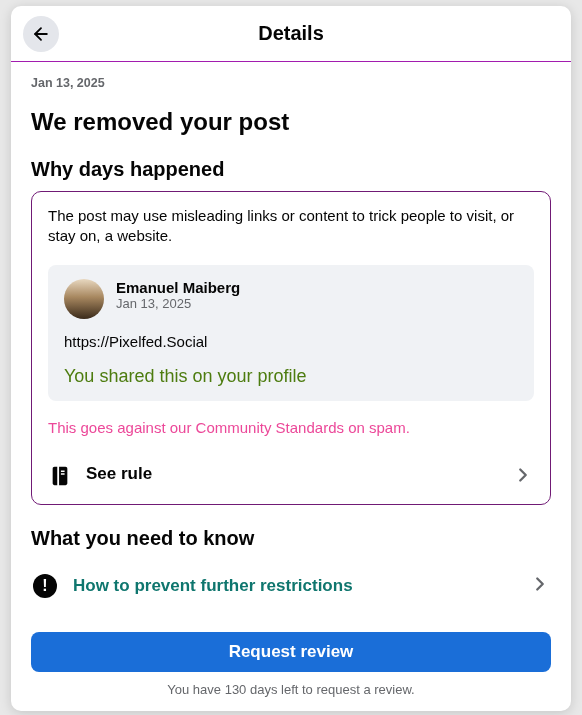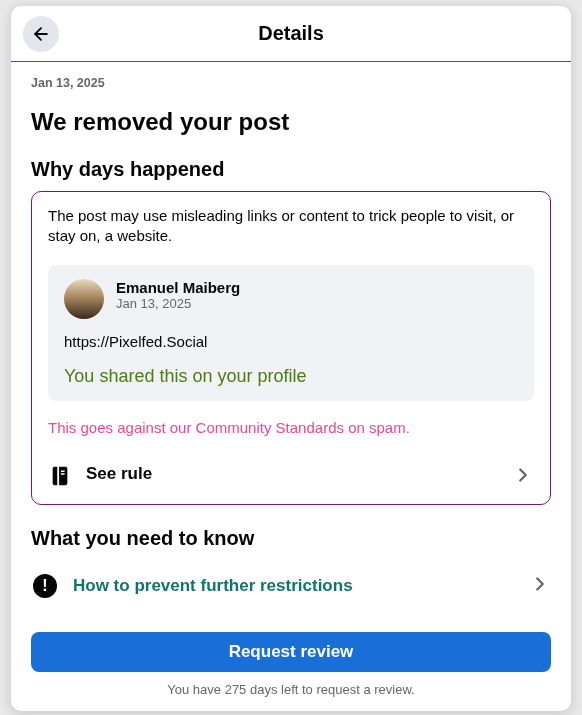--- a/index.html
+++ b/index.html
@@ -266,15 +266,15 @@
               <polyline points="9 18 15 12 9 6"></polyline>
             </svg>
         </div>
       </div>
 
     </div>
   </div>
 
   <div class="footer">
     <button class="review-btn">Request review</button>
-    <div class="footer-note">You have 275 days left to request a review.</div>
+    <div class="footer-note">You have 130 days left to request a review.</div>
   </div>
 </div>
 
 </body></html>

